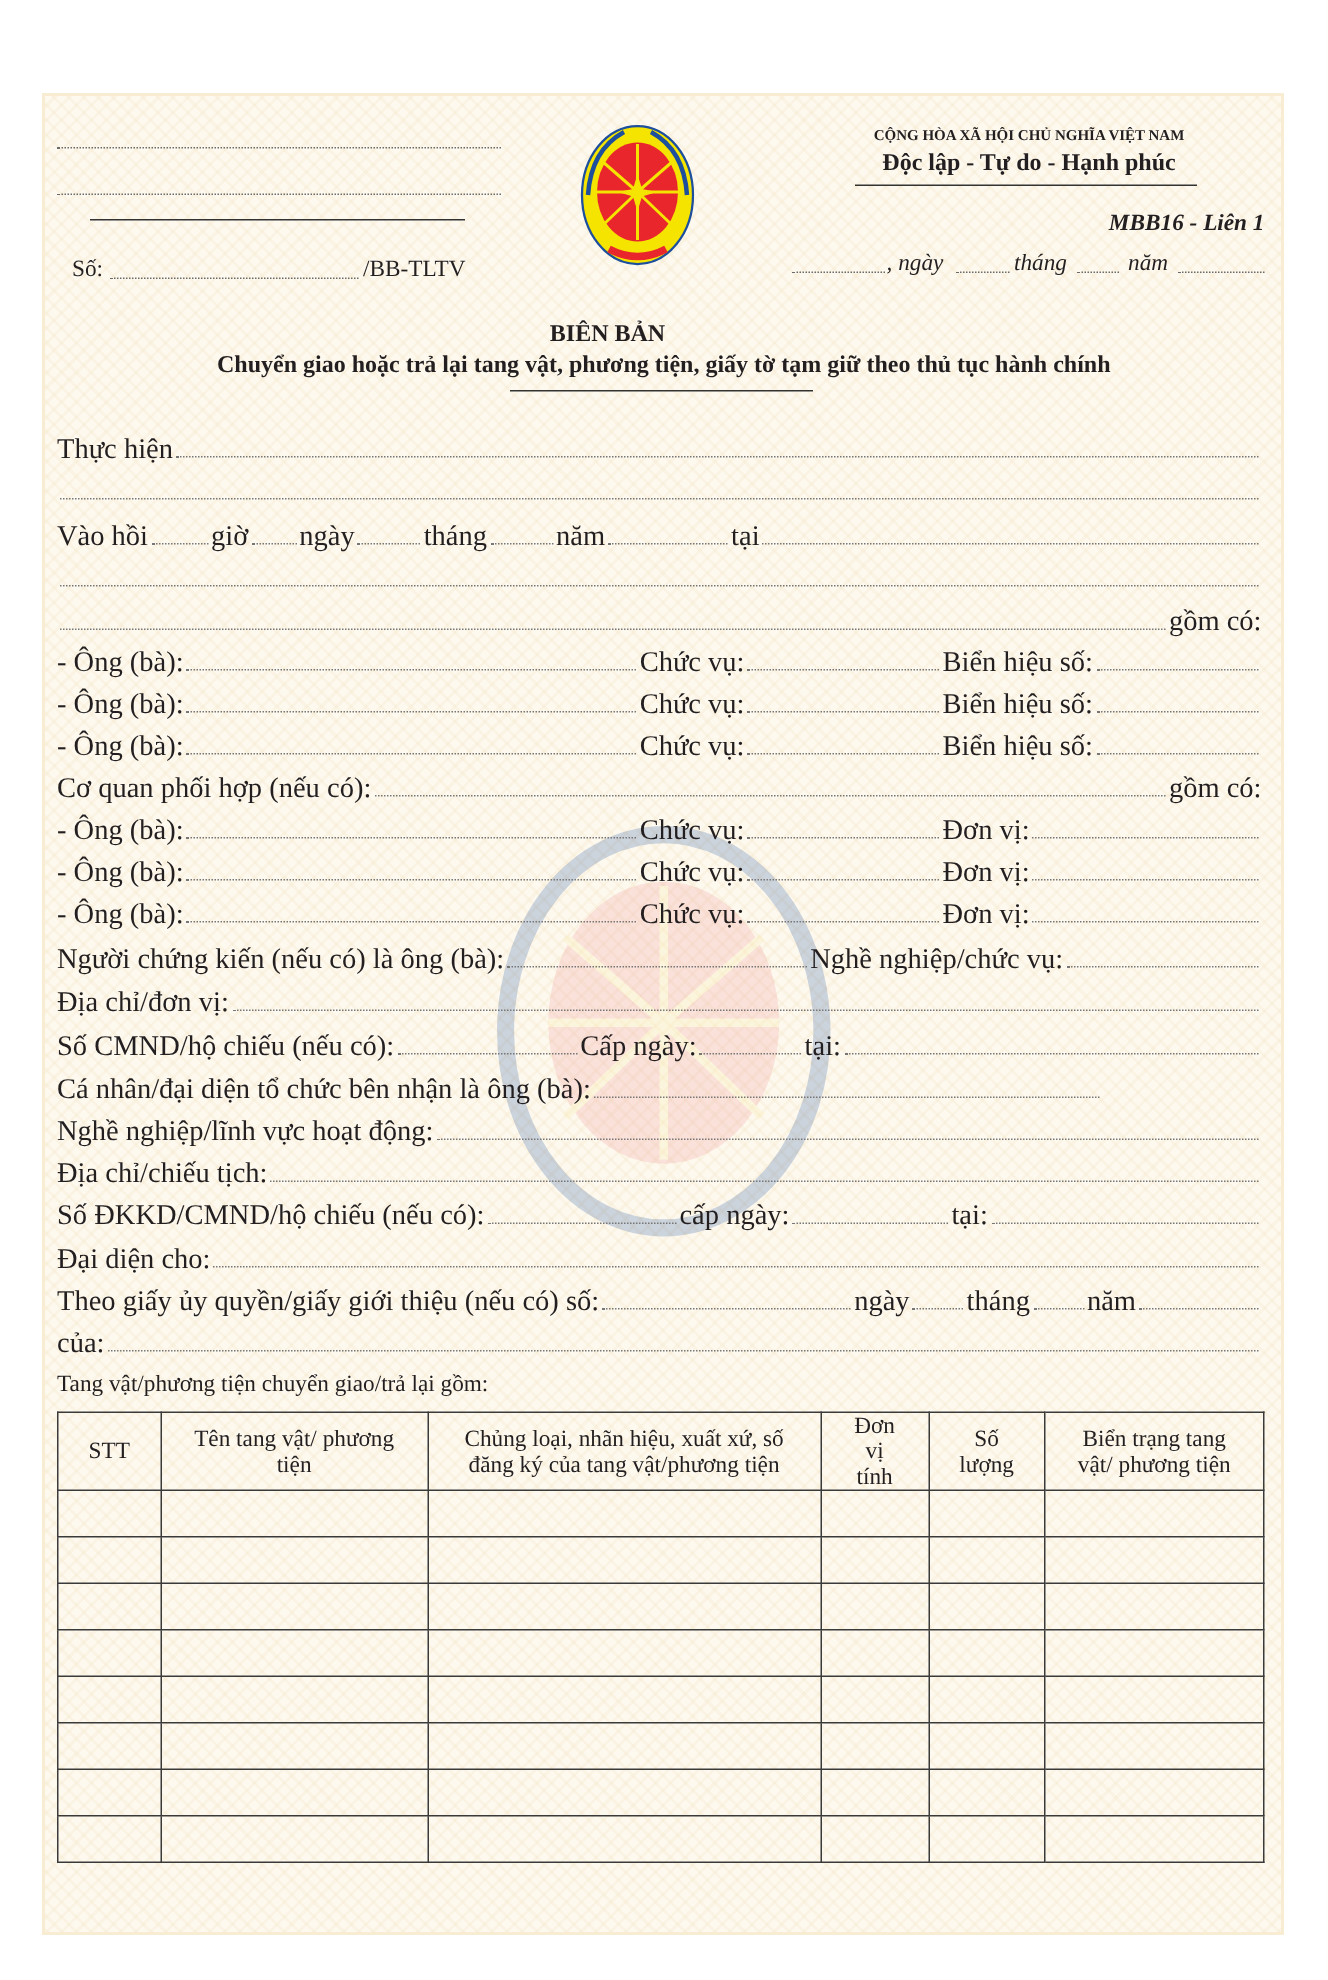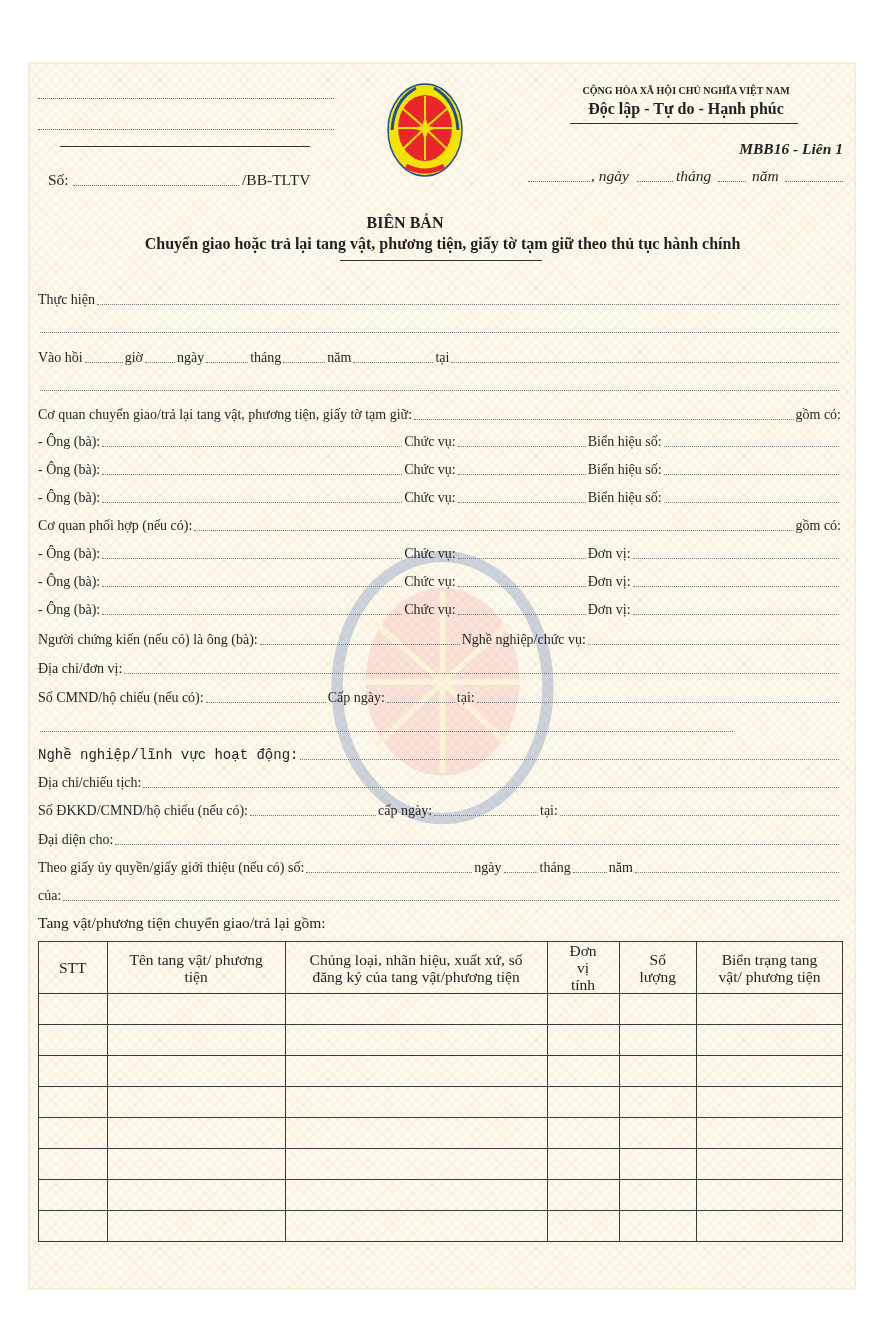--- a/index.html
+++ b/index.html
@@ -2,21 +2,21 @@
 <html><head>
 <meta charset="utf-8">
 <style>
   html,body{margin:0;padding:0;background:#ffffff;}
   body{width:885px;height:1320px;position:relative;overflow:hidden;font-family:"Liberation Serif","DejaVu Serif",serif;color:#231f20;}
   .paper{position:absolute;left:28px;top:62px;width:828px;height:1228px;background:#fdf9ef;border:2px solid #f8ecd2;box-sizing:border-box;
     background-image:repeating-linear-gradient(45deg,rgba(240,220,180,.18) 0 2px,transparent 2px 7px),repeating-linear-gradient(-45deg,rgba(240,220,180,.18) 0 2px,transparent 2px 7px);}
   .abs{position:absolute;}
   .dots{border-bottom:1px dotted #6b6b6b;}
   .t{position:absolute;font-size:15.5px;white-space:nowrap;line-height:18px;}
-  .row{position:absolute;left:38px;right:44px;height:20px;display:flex;align-items:flex-end;font-size:14px;white-space:nowrap;}
+  .row{position:absolute;left:38px;right:44px;height:20px;display:flex;align-items:flex-end;font-size:19px;white-space:nowrap;}
   .row .f{flex:1;border-bottom:1px dotted #777;margin:0 2px 4px 2px;height:1px;}
   .row span{line-height:18px;}
   .hdr-r{position:absolute;left:528px;width:316px;text-align:center;}
   .emblem{position:absolute;left:386px;top:80px;width:78px;height:100px;}
   .wm{position:absolute;left:330px;top:545px;width:225px;height:285px;opacity:.22;}
   table.items{position:absolute;left:38px;top:941px;width:805px;border-collapse:collapse;font-size:15.5px;}
   table.items th,table.items td{border:1px solid #3a3a3a;}
   table.items th{font-weight:normal;height:44px;line-height:17px;text-align:center;padding:0 20px;vertical-align:middle;}
   table.items td{height:28px;}
 </style>
@@ -100,21 +100,20 @@
   <span>năm</span>
     <i class="f" style="flex:0 0 80px"></i>
   <span>tại</span>
     <i class="f"></i>
 </div>
 <div class="row" style="top:375px;">
     <i class="f"></i>
   </div>
 
 <div class="row" style="top:404px;">
-  <span>Cơ quan chuyển giao/trả lại tang vật, phương tiện, giấy tờ tạm giữ:</span>
     <i class="f"></i>
     <span>gồm có:</span>
 </div>
 <div class="row" style="top:431px;">
   <span>- Ông (bà):</span>
     <i class="f" style="flex:0 0 300px"></i>
   <span>Chức vụ:</span>
     <i class="f" style="flex:0 0 128px"></i>
   <span>Biển hiệu số:</span>
     <i class="f"></i>
@@ -176,23 +175,24 @@
 </div>
 <div class="row" style="top:687px;">
   <span>Số CMND/hộ chiếu (nếu có):</span>
     <i class="f" style="flex:0 0 120px"></i>
   <span>Cấp ngày:</span>
     <i class="f" style="flex:0 0 68px"></i>
   <span>tại:</span>
     <i class="f"></i>
 </div>
 <div class="row" style="top:716px;right:150px;">
-    <i class="f"></i>
-</div>
-<div class="row" style="top:744px;font-family:Liberation Mono, monospace;">
+  <span>Cá nhân/đại diện tổ chức bên nhận là ông (bà):</span>
+    <i class="f"></i>
+</div>
+<div class="row" style="top:744px;">
   <span>Nghề nghiệp/lĩnh vực hoạt động:</span>
     <i class="f"></i>
 </div>
 <div class="row" style="top:772px;">
   <span>Địa chỉ/chiếu tịch:</span>
     <i class="f"></i>
 </div>
 <div class="row" style="top:800px;">
   <span>Số ĐKKD/CMND/hộ chiếu (nếu có):</span>
     <i class="f" style="flex:0 0 126px"></i>

